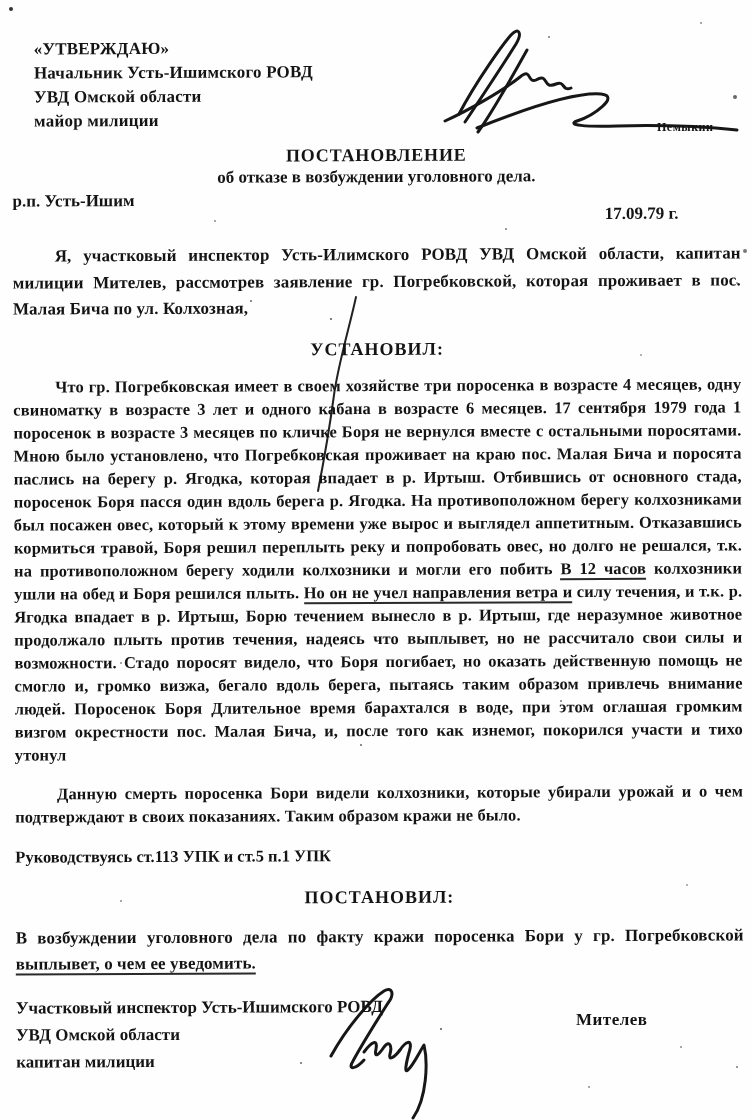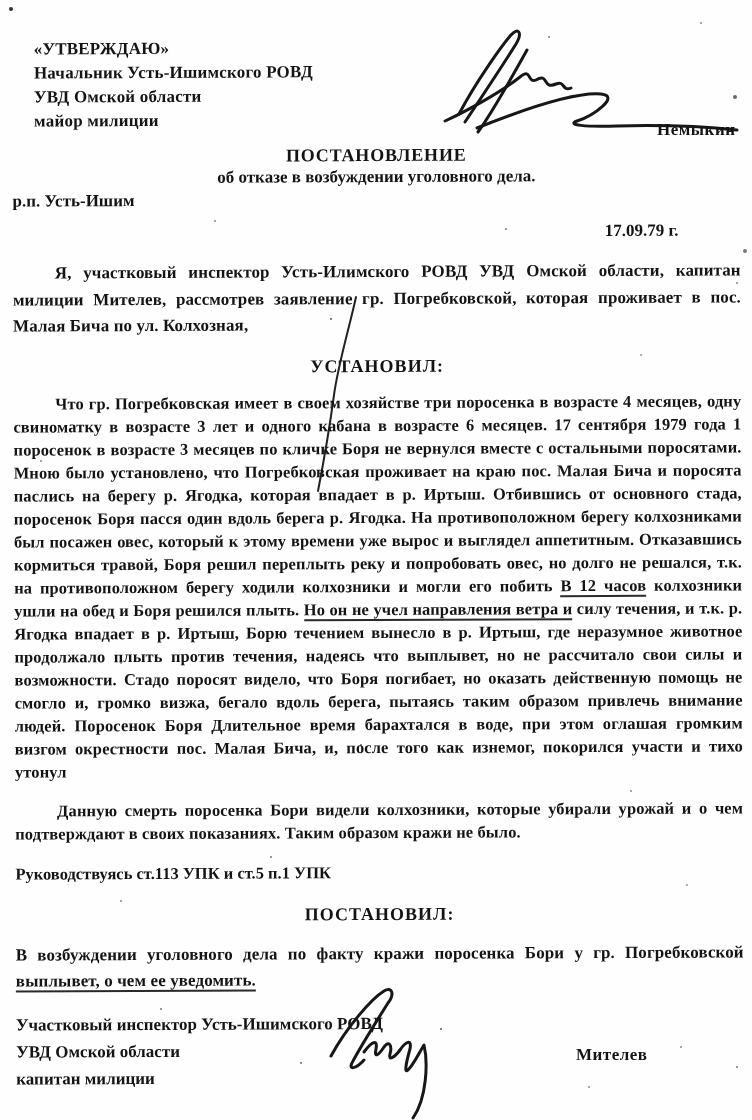--- a/index.html
+++ b/index.html
@@ -35,21 +35,21 @@
   .title-main { font-size: 18px; letter-spacing: 0.8px; }
   .title-sub  { font-size: 17px; }
   .place-date-row {
     margin-top: 2px;
     display: flex;
     justify-content: space-between;
     align-items: flex-start;
     padding-right: 62px;
     font-size: 17px;
   }
-  .date { margin-top: 32px; }
+  .date { margin-top: 15px; }
   .para {
     font-size: 16.5px;
     text-align: justify;
     letter-spacing: 0.1px;
   }
   .intro-para {
     margin-top: 17px;
     line-height: 26.5px;
     text-indent: 42px;
     font-size: 17px;
@@ -90,30 +90,29 @@
     fill: none;
     stroke: #171717;
     stroke-width: 3;
     stroke-linecap: round;
     stroke-linejoin: round;
   }
   .sig-name-top {
     position: absolute;
     top: 120px;
     left: 657px;
-    font-size: 17px;
+    font-size: 12px;
     letter-spacing: 0.5px;
   }
   .sig-name-bottom {
     position: absolute;
     top: 1010px;
     left: 576px;
     font-size: 17px;
     letter-spacing: 0.5px;
-    margin-top: 35px;
   }
   .pen-stroke { position: absolute; top: 295px; left: 290px; }
   .pen-stroke path { fill: none; stroke: #222; stroke-width: 2; stroke-linecap: round; }
   .speckles {
     position: absolute; top: 0; left: 0;
     width: 2px; height: 2px; border-radius: 50%;
     background: transparent;
     box-shadow:
       10px 8px 0 1px #333, 548px 36px 0 0 #777, 700px 22px 0 0 #888,
       734px 96px 0 1px #666, 214px 220px 0 0 #888, 505px 228px 0 0 #777,

